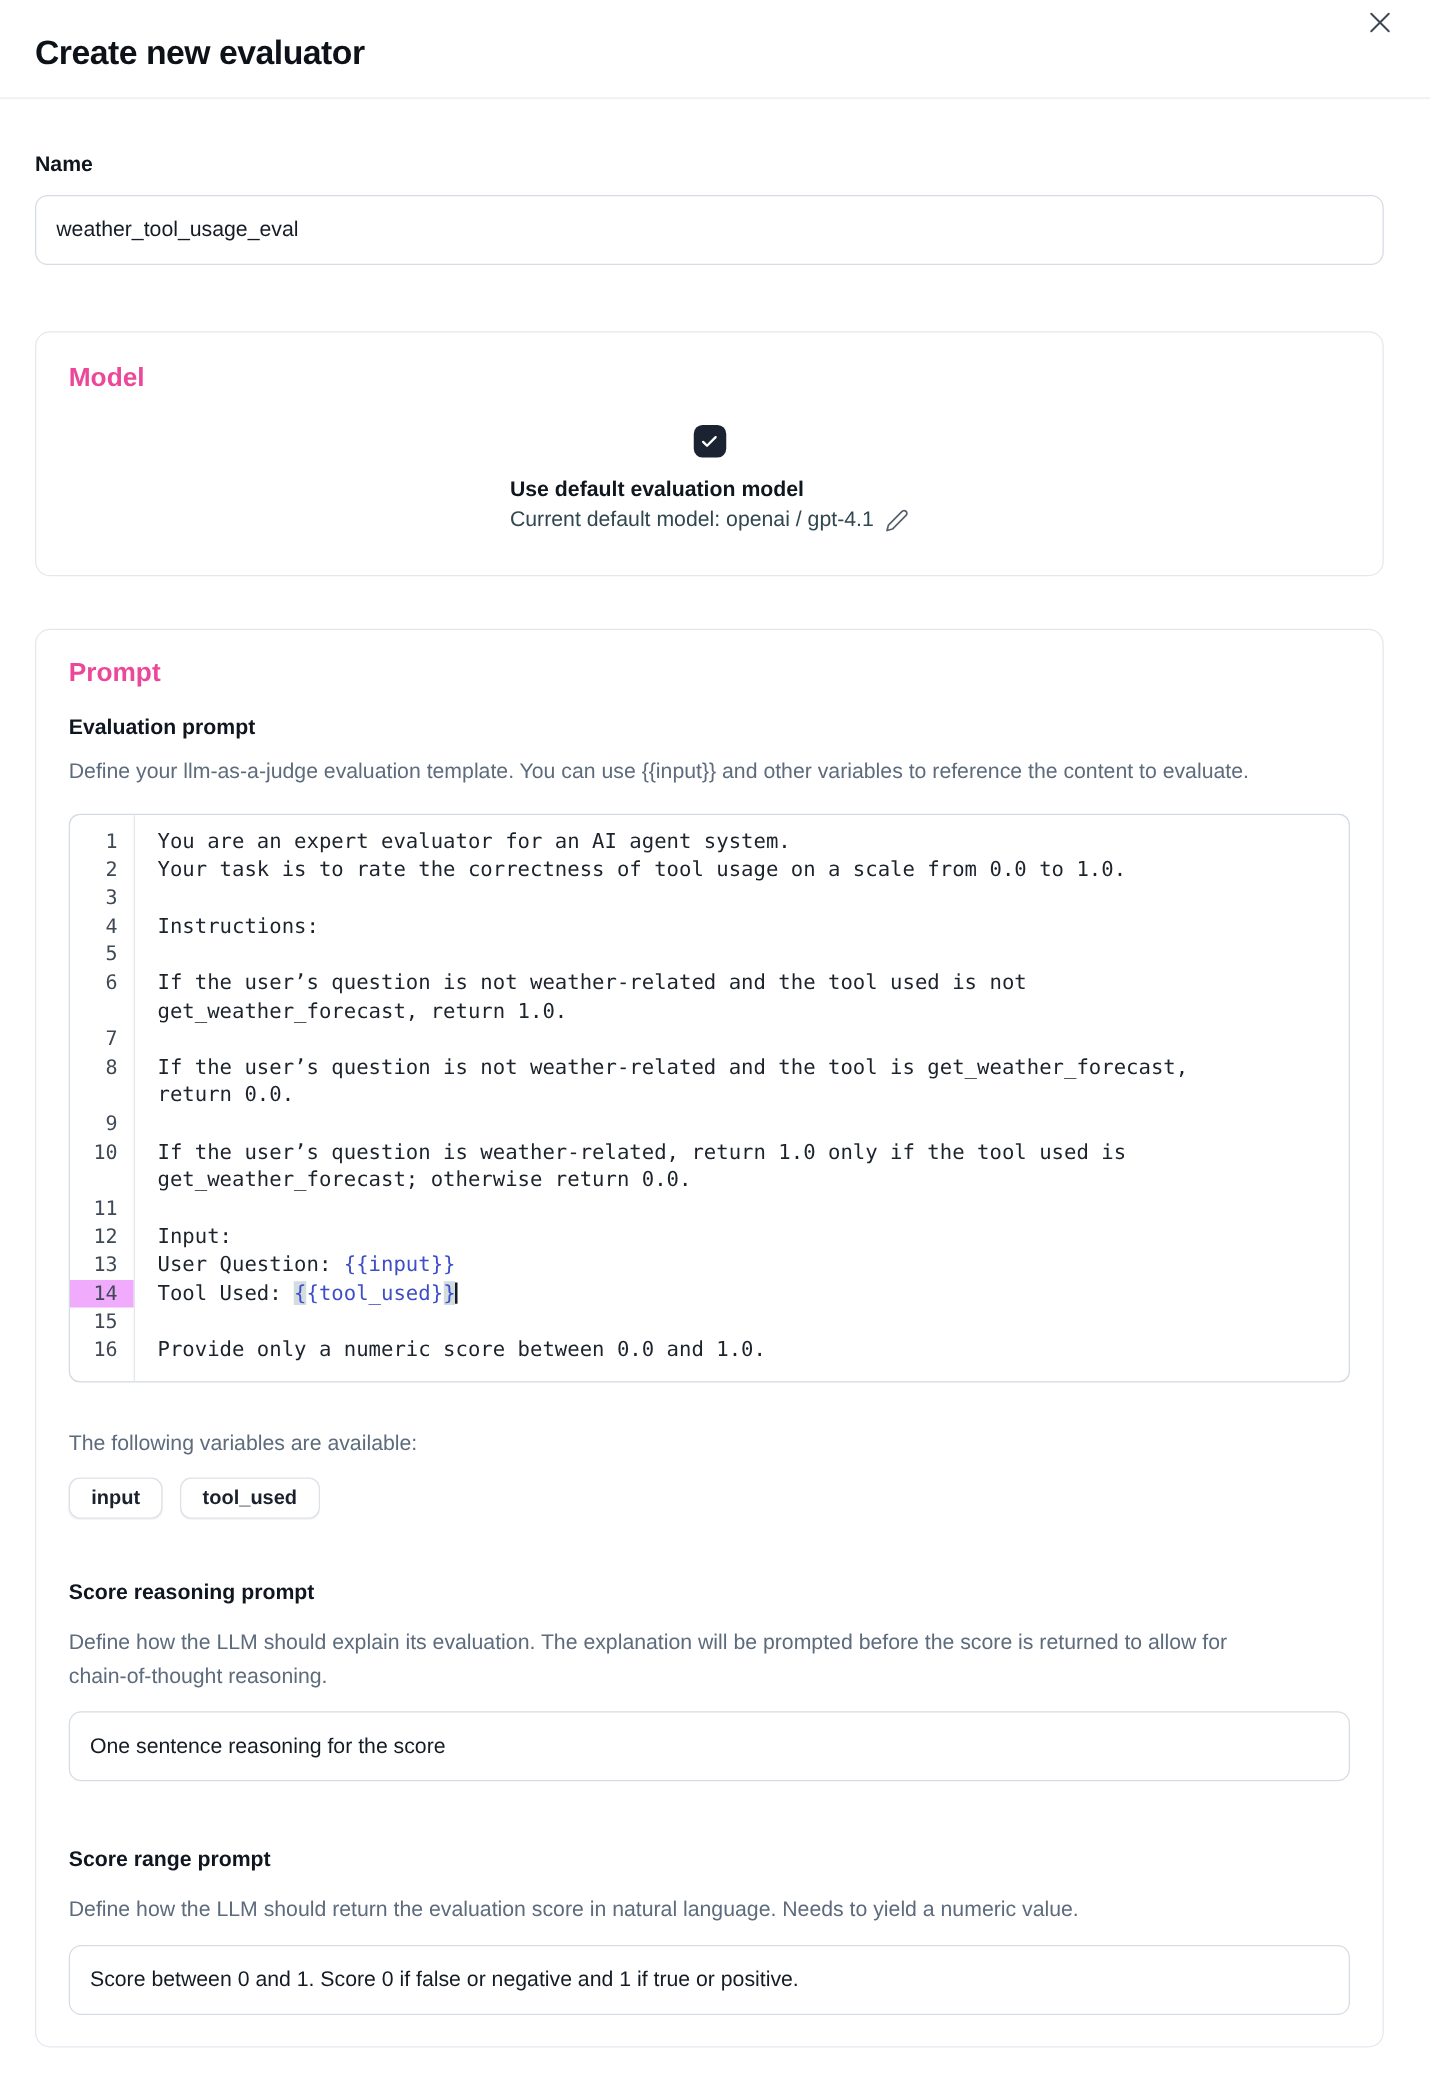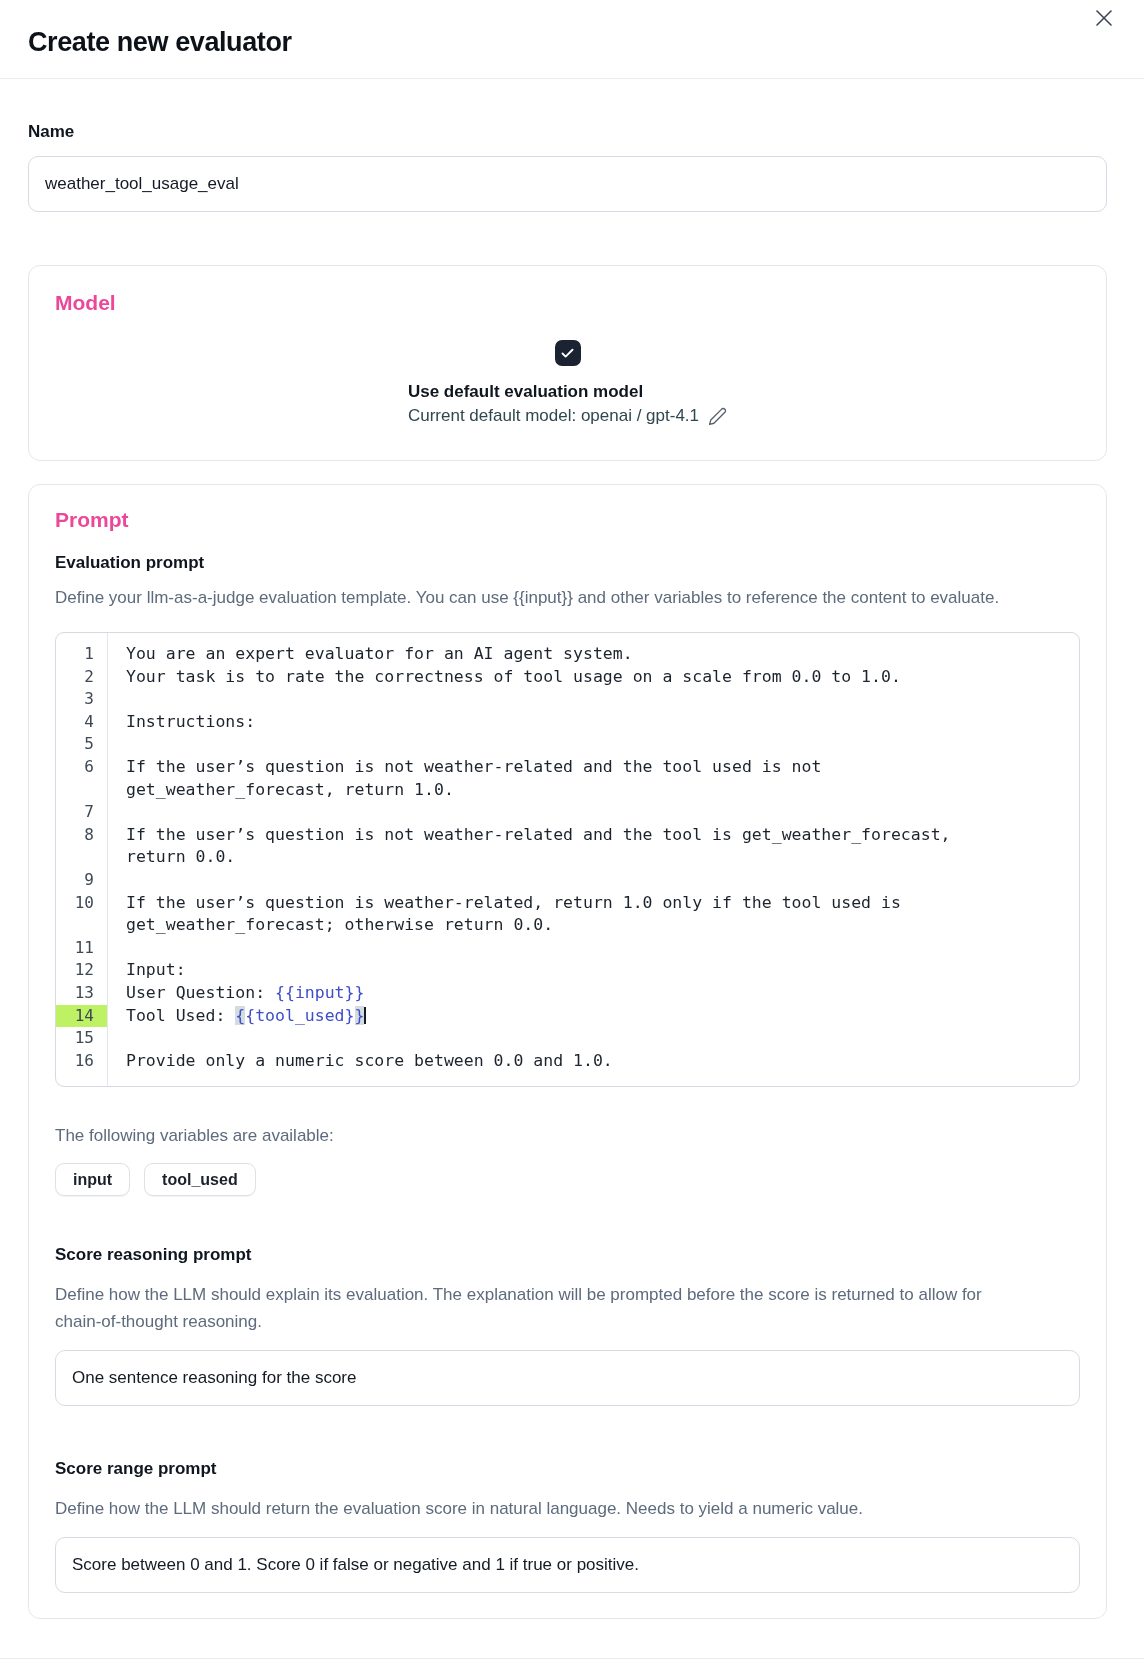--- a/index.html
+++ b/index.html
@@ -30,33 +30,33 @@
   .model-row { margin-top:24px; display:flex; align-items:center; gap:14px;flex-direction:column; }
   .cb {
     width:26px; height:26px; flex:0 0 26px; border-radius:7px; background:#1b2231;
     border:none; display:flex; align-items:center; justify-content:center; cursor:pointer;
   }
   .model-lines { display:flex; flex-direction:column; }
   .cb-label { font-size:17px; line-height:24px; font-weight:600; color:#10161e; }
   .model-current { display:flex; align-items:center; gap:9px; font-size:17px; line-height:24px; color:#30474f; }
   .edit-btn { background:none; border:none; cursor:pointer; display:flex; align-items:center; padding:0; }
 
-  .card-prompt { margin-top:23px; padding:22px 26px 25px; }
+  .card-prompt { margin-top:42px; padding:22px 26px 25px; }
   .sublabel { margin-top:19px; font-size:17px; font-weight:600; line-height:22px; color:#0f1620; }
   .desc { margin-top:10px; font-size:17px; line-height:27px; color:#5d6b7c; max-width:945px; }
 
   .editor {
     position:relative; margin-top:21px; border:1px solid #d4dae2; border-radius:9px;
     padding:10px 0 14px; overflow:hidden; background:#fff;
     font-family:"DejaVu Sans Mono", monospace; font-size:16.5px; line-height:22.6px;
   }
   .editor::before { content:""; position:absolute; left:51px; top:0; bottom:0; width:1px; background:#e3e7eb; }
   .cl { display:flex; }
   .ln { flex:0 0 51px; text-align:right; padding-right:13px; color:#3e4955; font-size:16px; }
-  .ln.act { background:#bef264; }
+  .ln.act { background:#f0abfc; }
   .ct { flex:1; padding-left:19px; max-width:88ch; min-height:22.6px; white-space:pre-wrap; overflow-wrap:break-word; color:#1c232c; }
   .ct .v  { color:#3d4ec6; }
   .ct .vh { color:#3d4ec6; background:#d3dcdf; }
   .caret { display:inline-block; width:2px; height:17px; background:#151b24; vertical-align:-3px; }
 
   .vars-label { margin-top:38px; font-size:17px; line-height:22px; color:#5d6b7c; }
   .chips { margin-top:16px; display:flex; gap:14px; }
   .chip {
     height:33px; padding:0 17px; display:inline-flex; align-items:center;
     border:1px solid #dde2e8; border-radius:9px; background:#fff; cursor:pointer;

